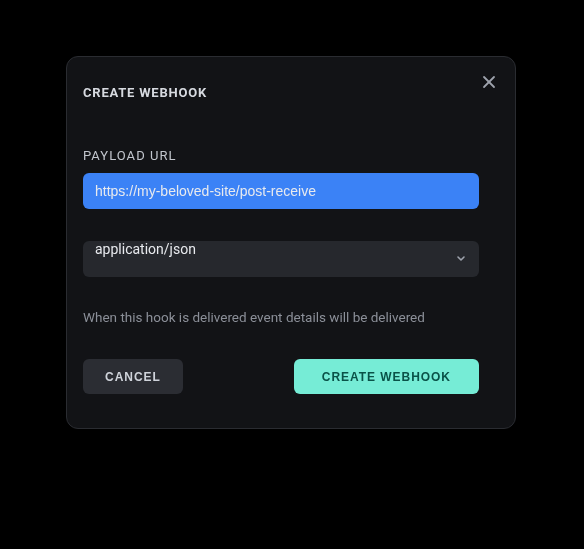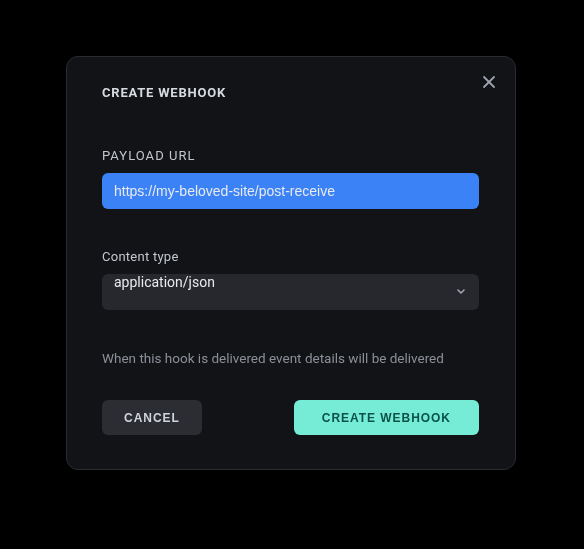--- a/index.html
+++ b/index.html
@@ -11,21 +11,21 @@
     overflow: hidden;
   }
   .modal {
     position: absolute;
     left: 66px;
     top: 56px;
     width: 450px;
     background: #121316;
     border: 1px solid #2a2c31;
     border-radius: 12px;
-    padding: 28px 36px 34px 35px;
+    padding: 28px 36px 34px 16px;
   }
   .close {
     position: absolute;
     top: 14px;
     right: 14px;
     width: 24px;
     height: 24px;
     display: flex;
     align-items: center;
     justify-content: center;
@@ -34,21 +34,21 @@
     background: transparent;
   }
   .close svg { stroke: #9ea3ad; }
   .title {
     font-size: 13px;
     font-weight: 700;
     letter-spacing: 0.06em;
     color: #d7dae0;
     margin-bottom: 48px;
   }
-  .field { margin-bottom: 40px; }
+  .field { margin-bottom: 32px; }
   .label {
     font-size: 13px;
     color: #c2c6cd;
     margin-bottom: 10px;
     display: block;
     letter-spacing: 0.02em;
   }
   .label.upper { text-transform: uppercase; letter-spacing: 0.08em; }
   .text-input {
     width: 100%;
@@ -155,21 +155,20 @@
   </button>
 
   <h2 class="title">CREATE WEBHOOK</h2>
 
   <div class="field">
     <label class="label upper">PAYLOAD URL</label>
     <input type="text" class="text-input" value="https://my-beloved-site/post-receive" style="">
   </div>
 
   <div class="field">
-    <label class="label">Content type</label>
     <div class="select-wrap">
       <div class="select">application/json</div>
       <span class="chev">
         <svg width="12" height="12" viewBox="0 0 12 12" fill="none" stroke-width="1.6" stroke-linecap="round" stroke-linejoin="round">
           <polyline points="3 4.5 6 7.5 9 4.5"></polyline>
         </svg>
       </span>
     </div>
   </div>
 

